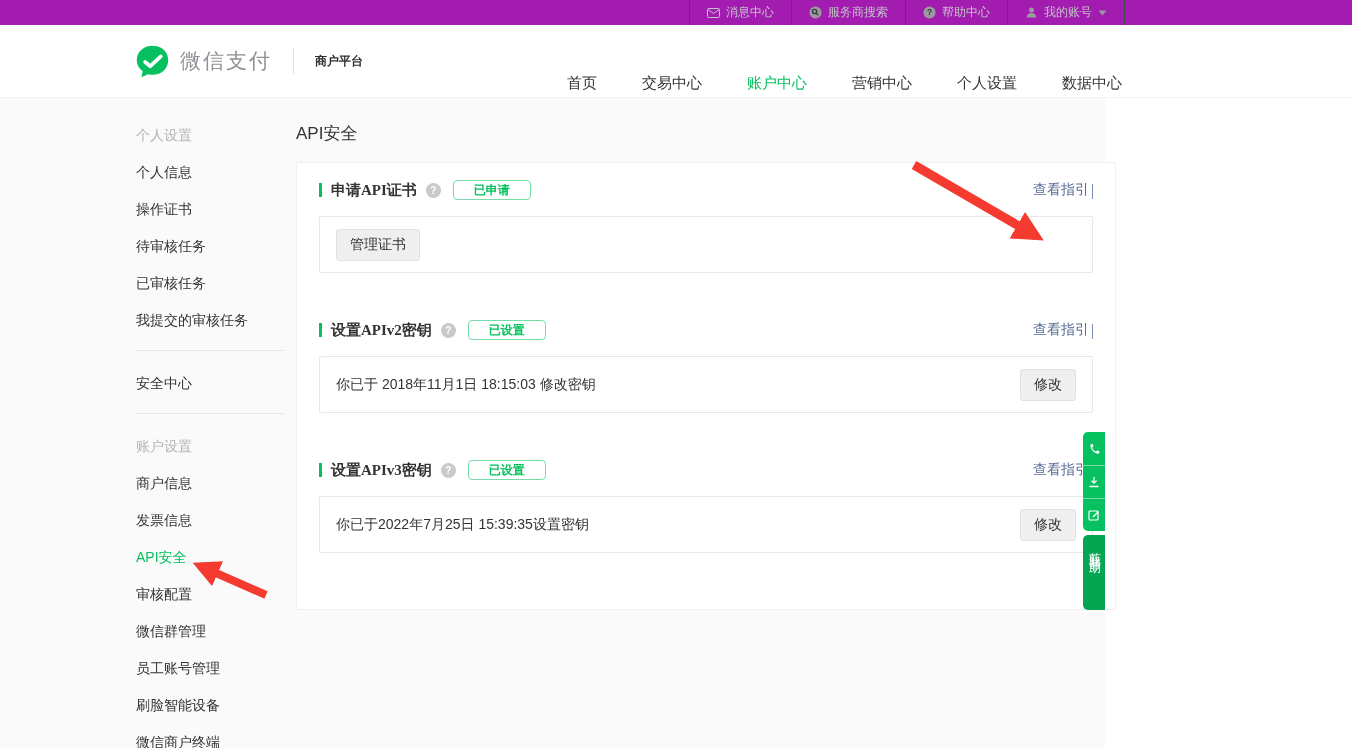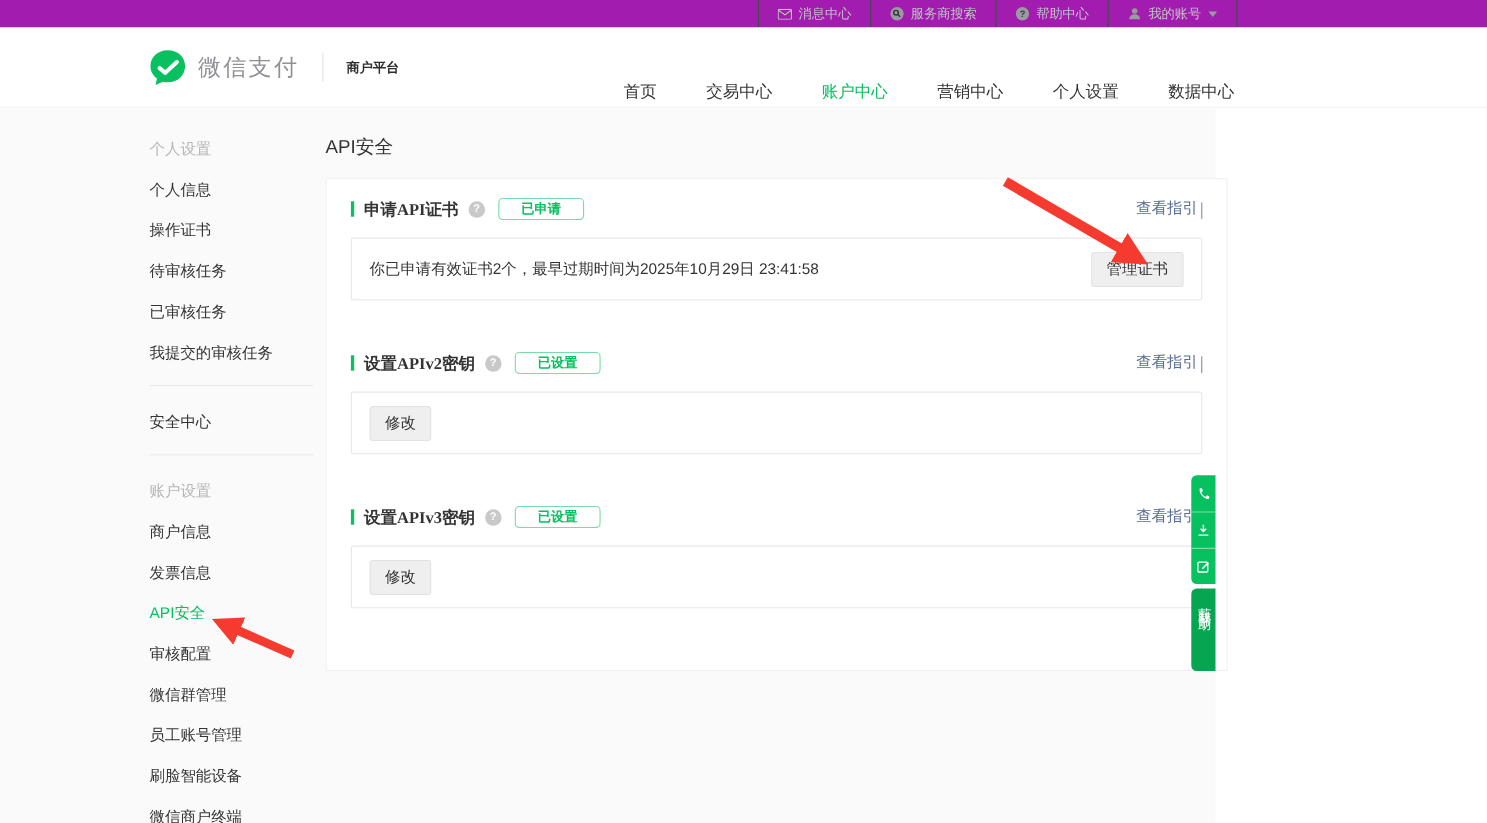--- a/index.html
+++ b/index.html
@@ -174,53 +174,54 @@
         <span class="sec-bar"></span>
         <span class="sec-title">申请API证书</span>
         <span class="help-dot">?</span>
         <span class="sec-badge">已申请</span>
         <span class="sec-link">
             <span>查看指引</span>
             <span class="link-bar"></span>
           </span>
       </div>
       <div class="sec-box">
-        <span class="sec-text">你已申请有效证书2个，最早过期时间为2025年10月29日 23:41:58</span>
         <button class="gray-btn">管理证书</button>
       </div>
     </div>
 
     <div class="section">
       <div class="sec-head">
         <span class="sec-bar"></span>
         <span class="sec-title">设置APIv2密钥</span>
         <span class="help-dot">?</span>
         <span class="sec-badge">已设置</span>
         <span class="sec-link">
             <span>查看指引</span>
             <span class="link-bar"></span>
           </span>
       </div>
       <div class="sec-box">
+        <span class="sec-text">你已于 2018年11月1日 18:15:03 修改密钥</span>
         <button class="gray-btn">修改</button>
       </div>
     </div>
 
     <div class="section">
       <div class="sec-head">
         <span class="sec-bar"></span>
         <span class="sec-title">设置APIv3密钥</span>
         <span class="help-dot">?</span>
         <span class="sec-badge">已设置</span>
         <span class="sec-link">
             <span>查看指引</span>
             <span class="link-bar"></span>
           </span>
       </div>
       <div class="sec-box">
+        <span class="sec-text">你已于2022年7月25日 15:39:35设置密钥</span>
         <button class="gray-btn">修改</button>
       </div>
     </div>
 
   </div>
 
   <svg class="arrow" style="left:898px; top:55px;" width="175" height="105" viewBox="0 0 175 105">
     <defs>
       <marker id="ah1" markerWidth="3.4" markerHeight="3.4" refX="2.4" refY="1.7" orient="auto">
         <path d="M0 0 L3.4 1.7 L0 3.4 Z" fill="#f53b30"></path>

